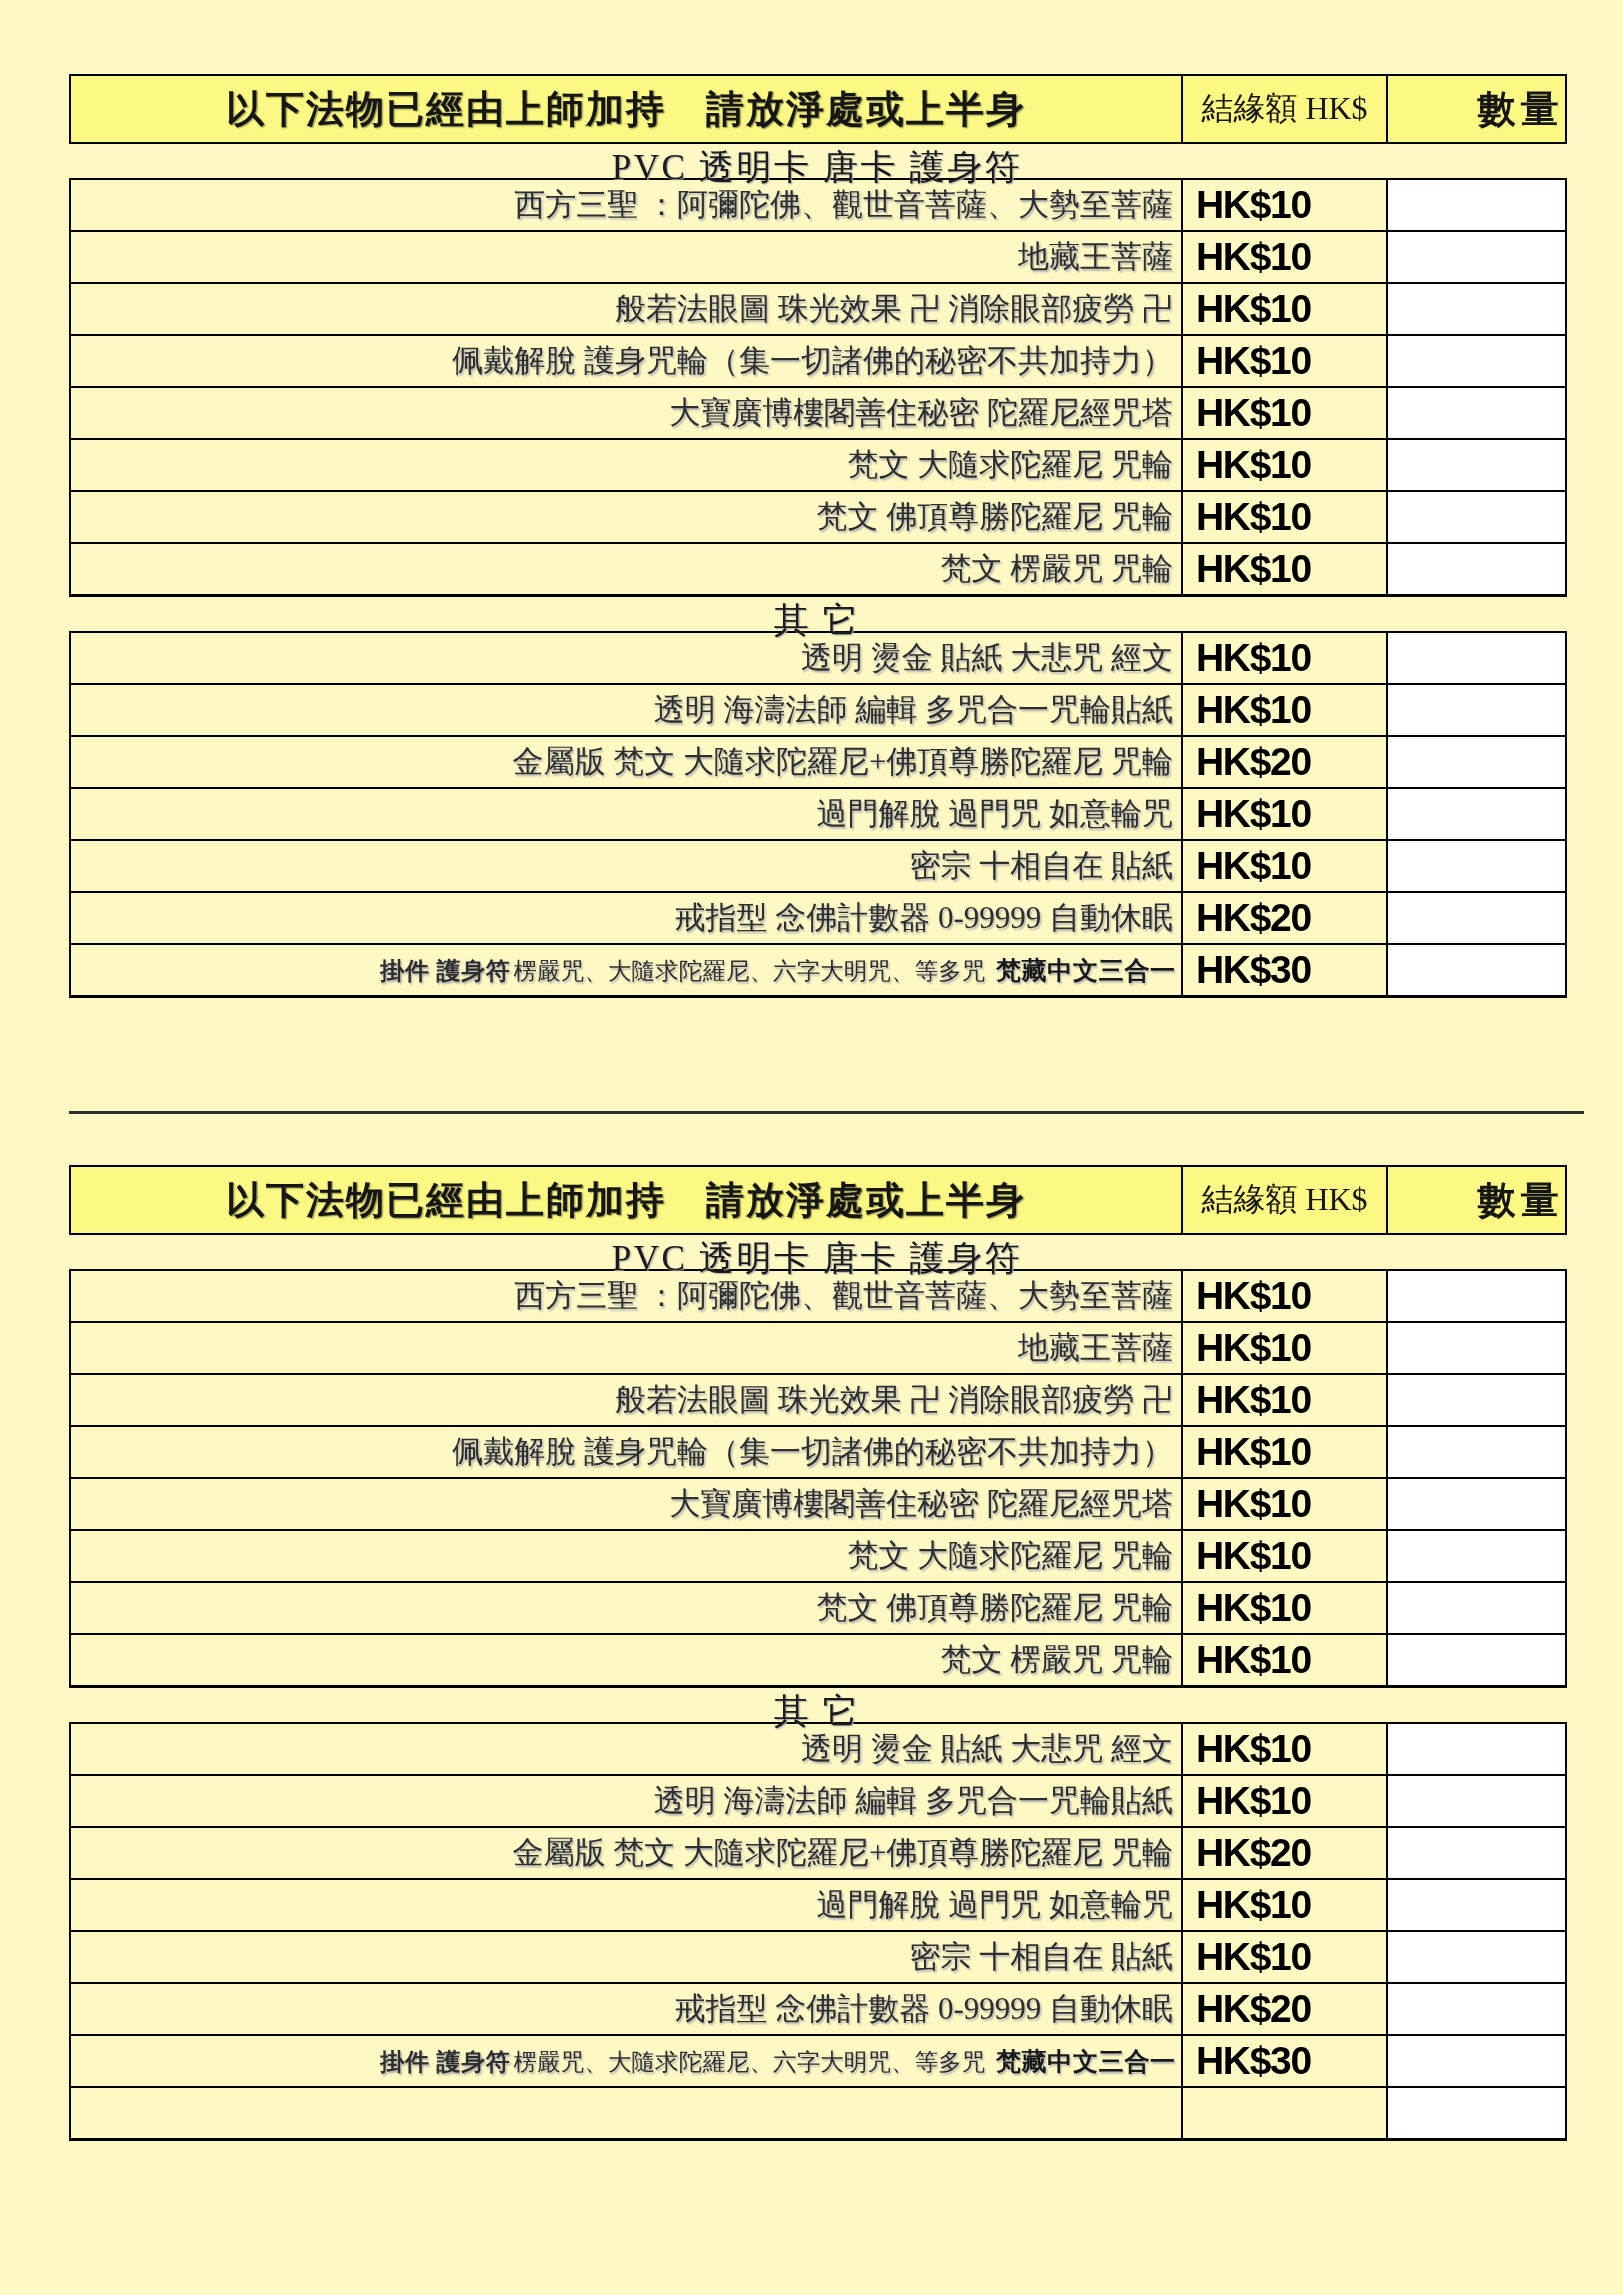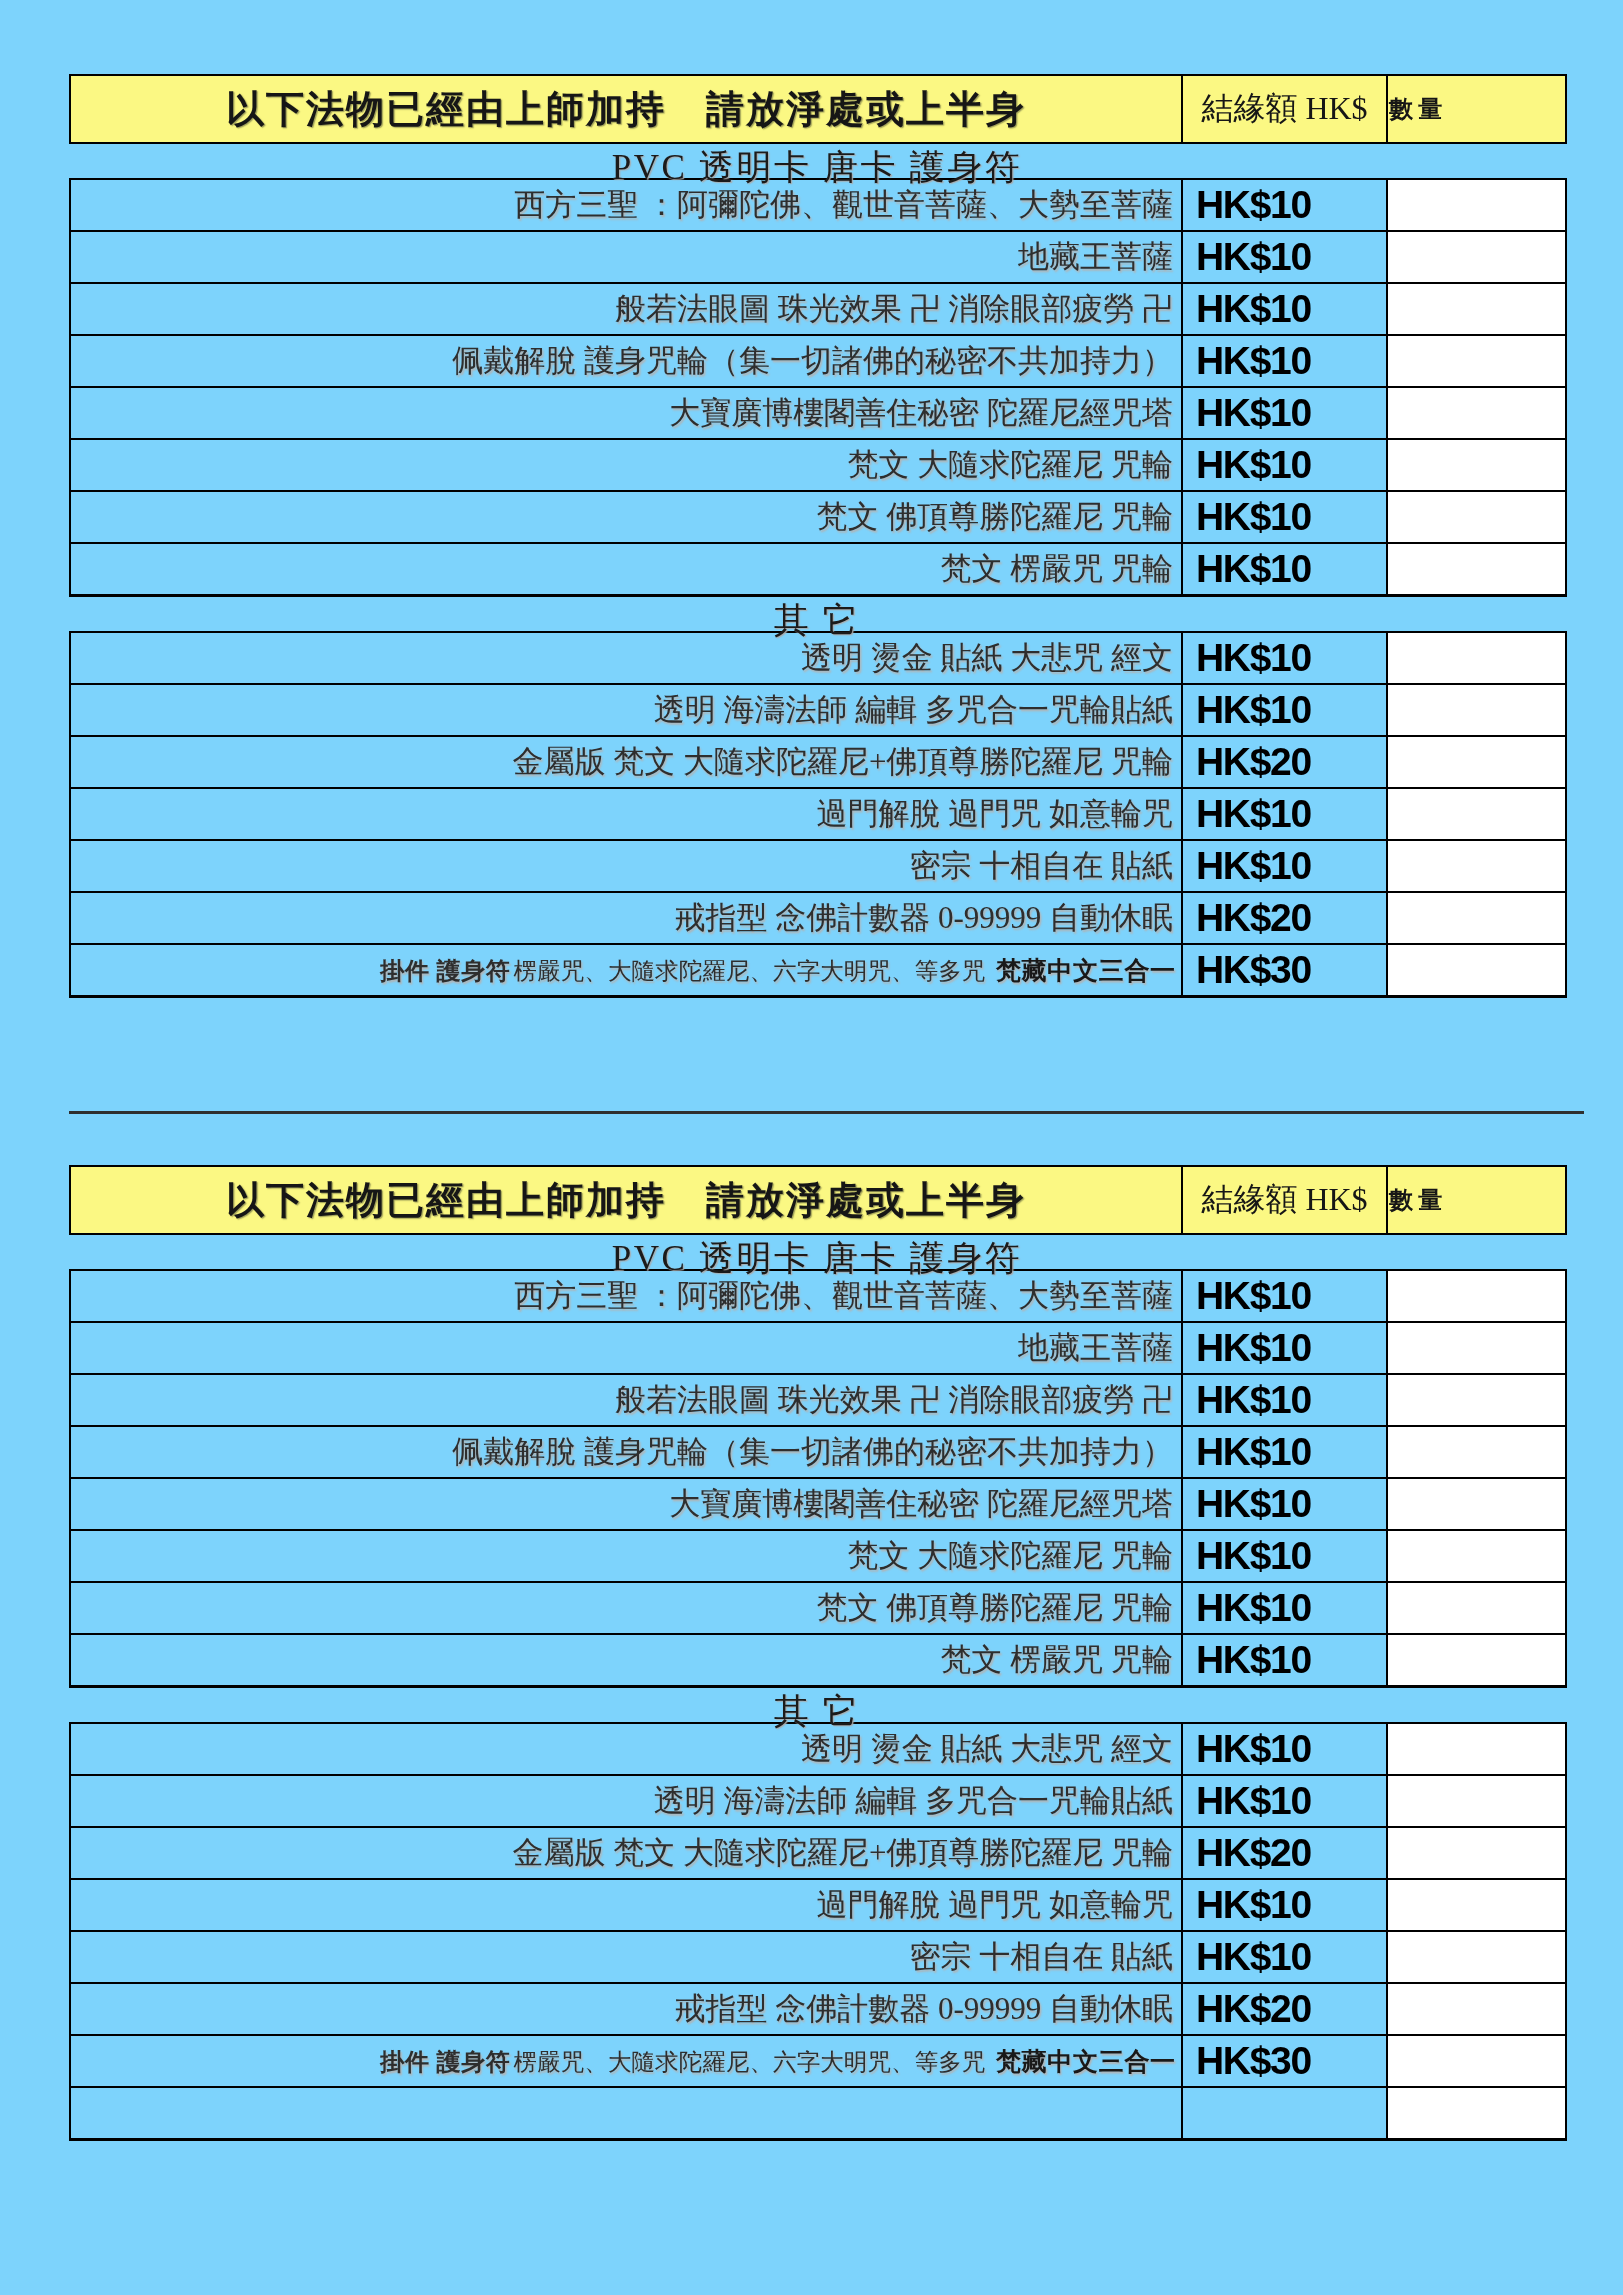--- a/index.html
+++ b/index.html
@@ -1,19 +1,19 @@
 <!DOCTYPE html>
 <html style="font-size:10.5px"><head>
 <meta charset="utf-8">
 <style>
   html,body{margin:0;padding:0;background:#888;}
   .page{
     position:relative;
     width:1623px;height:2295px;
-    background:#7dd3fc;
+    background:#fef9c3;
     font-family:"Liberation Serif","DejaVu Serif",serif;
     color:#2e2e2e;
     overflow:hidden;
   }
   .form-block{position:absolute;left:69px;width:1496px;}
   .b1{top:74px;}
   .b2{top:1165px;}
 
   
   .hdr-table{
@@ -27,21 +27,21 @@
     height:64px;
     vertical-align:middle;
     color:#161616;
   }
   .hdr-main{
     font-size:38px;font-weight:bold;text-align:center;
     letter-spacing:2px;
     text-shadow:1.3px 1.3px 1.3px #9a9a56;
   }
   .hdr-price{font-size:32px;font-weight:normal;text-align:center;}
-  .hdr-qty{font-size:24px;font-weight:bold;text-align:left;letter-spacing:5.2px;}
+  .hdr-qty{font-size:38px;font-weight:bold;text-align:right;letter-spacing:5.2px;}
 
   
   .section-title{
     height:34px;line-height:48px;
     text-align:center;
     font-size:35px;
     color:#1b1b1b;
     letter-spacing:2.6px;
     text-shadow:1.3px 1.3px 1.3px #aaaaaa;
     white-space:nowrap;

